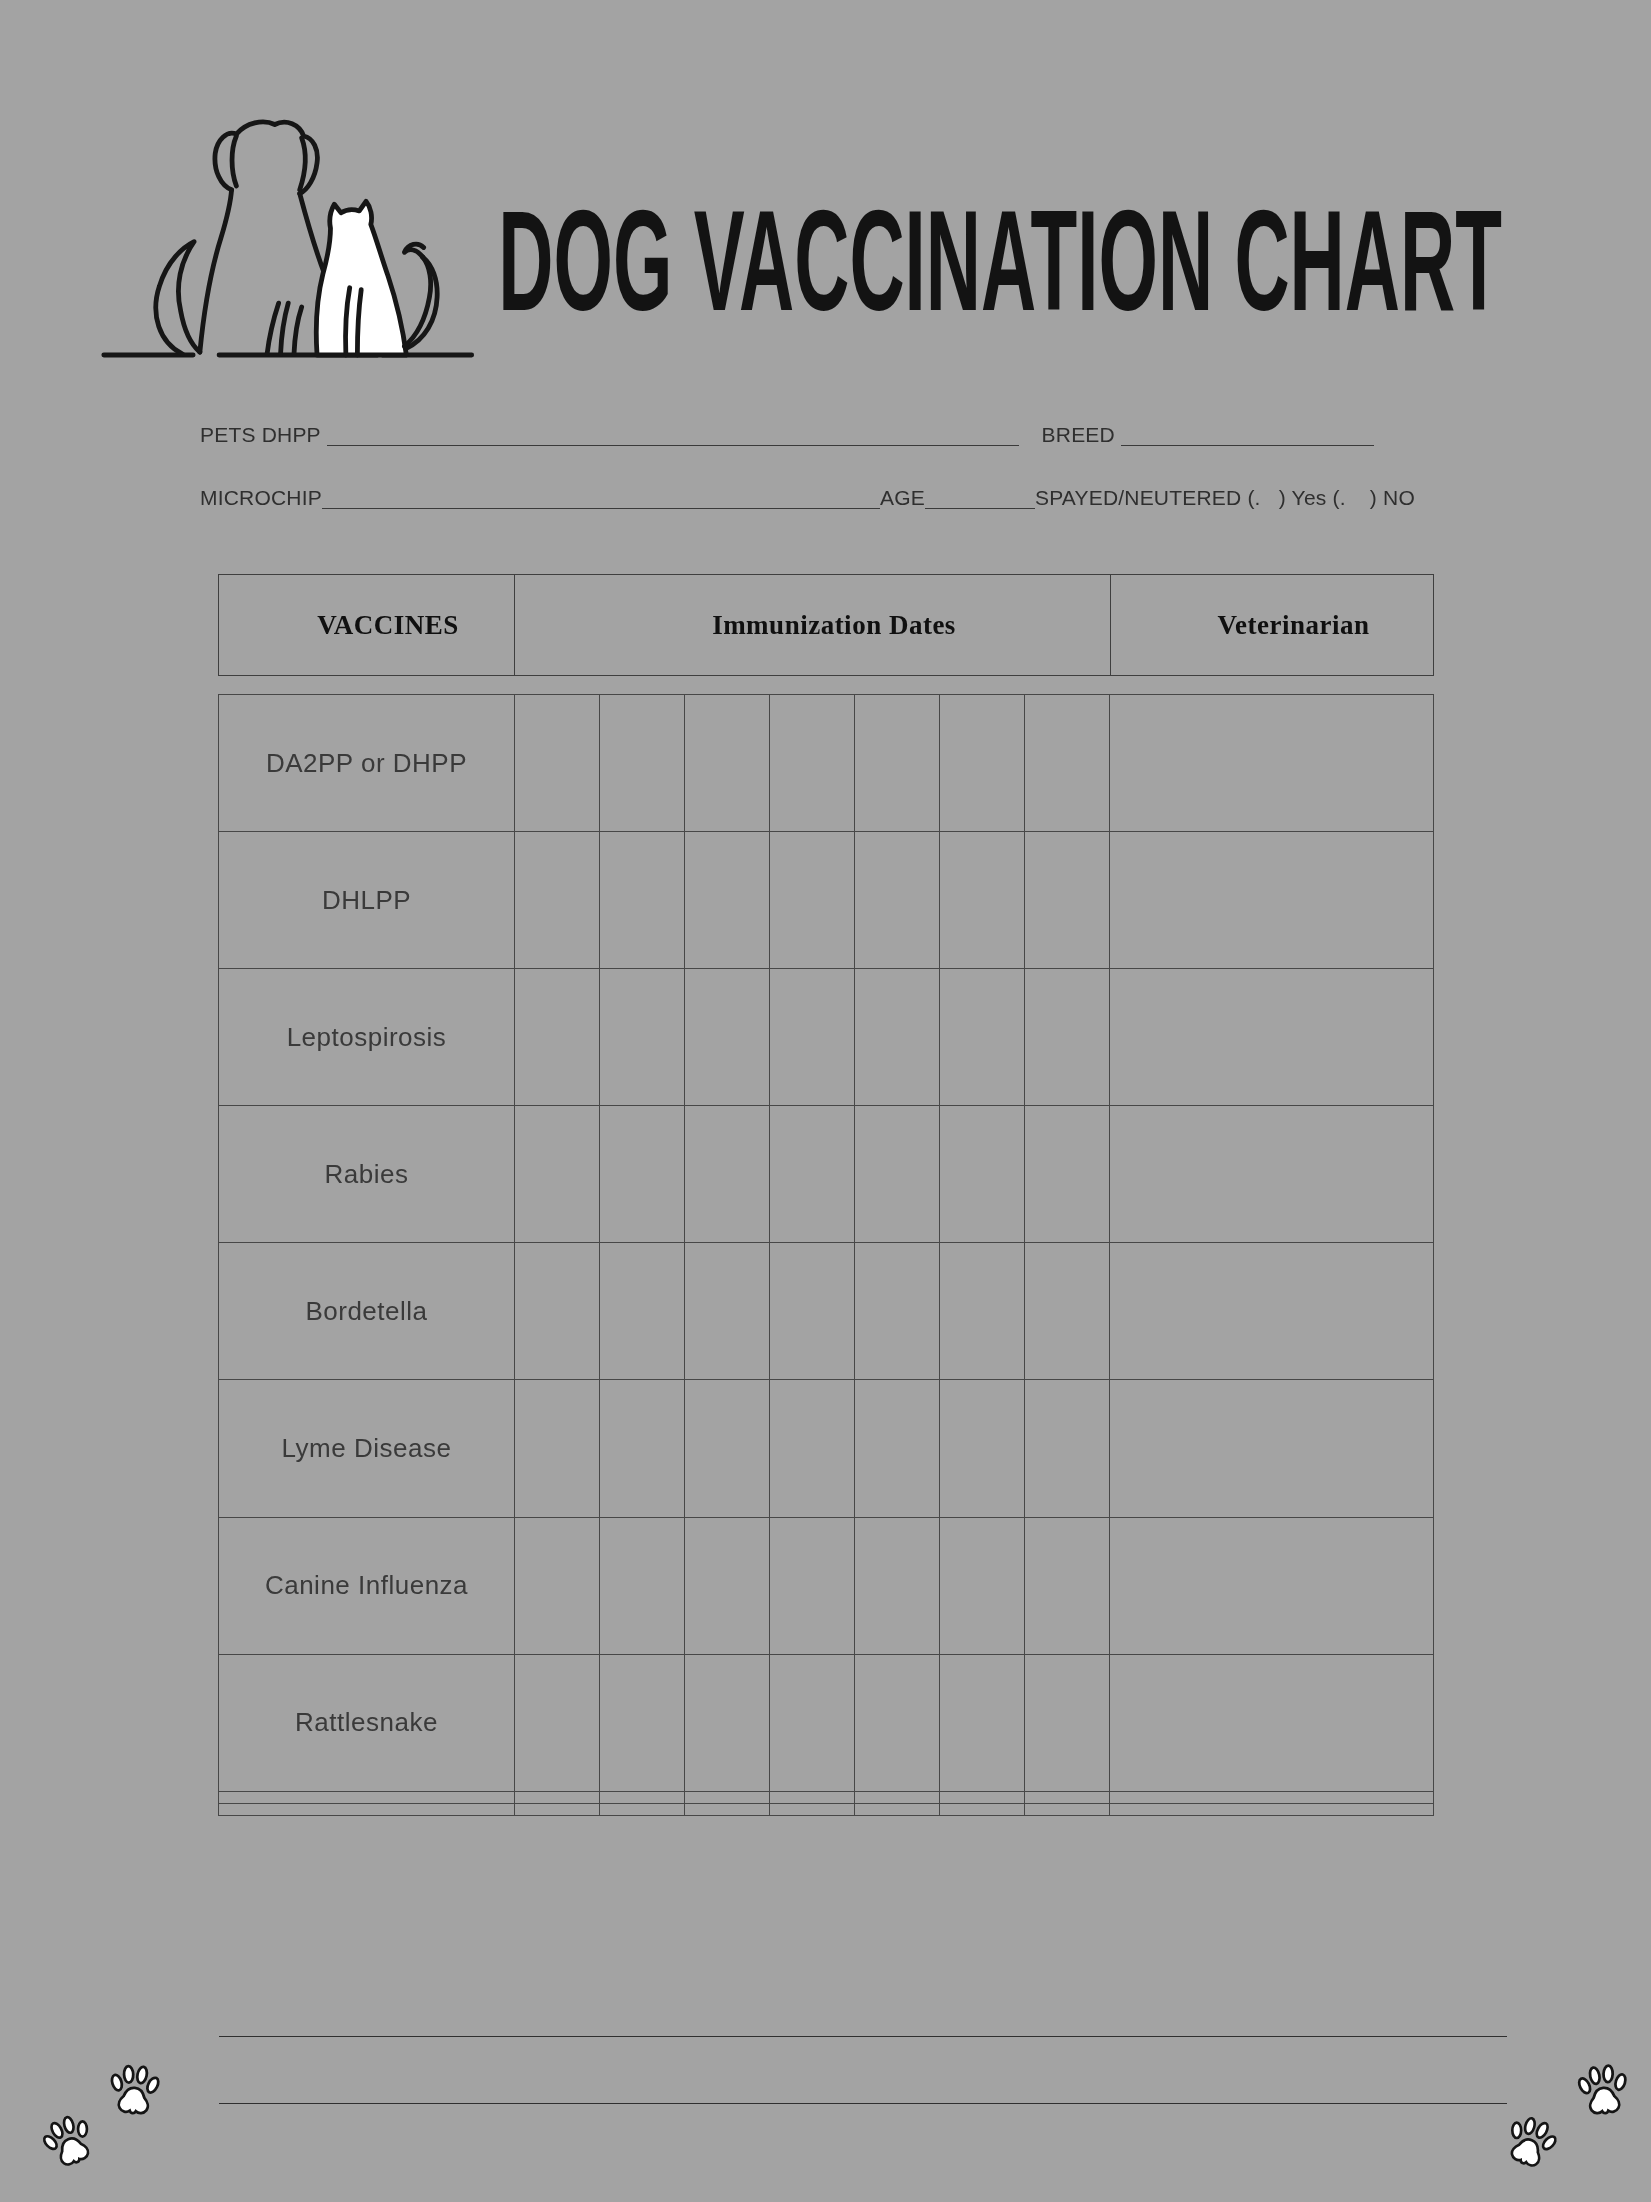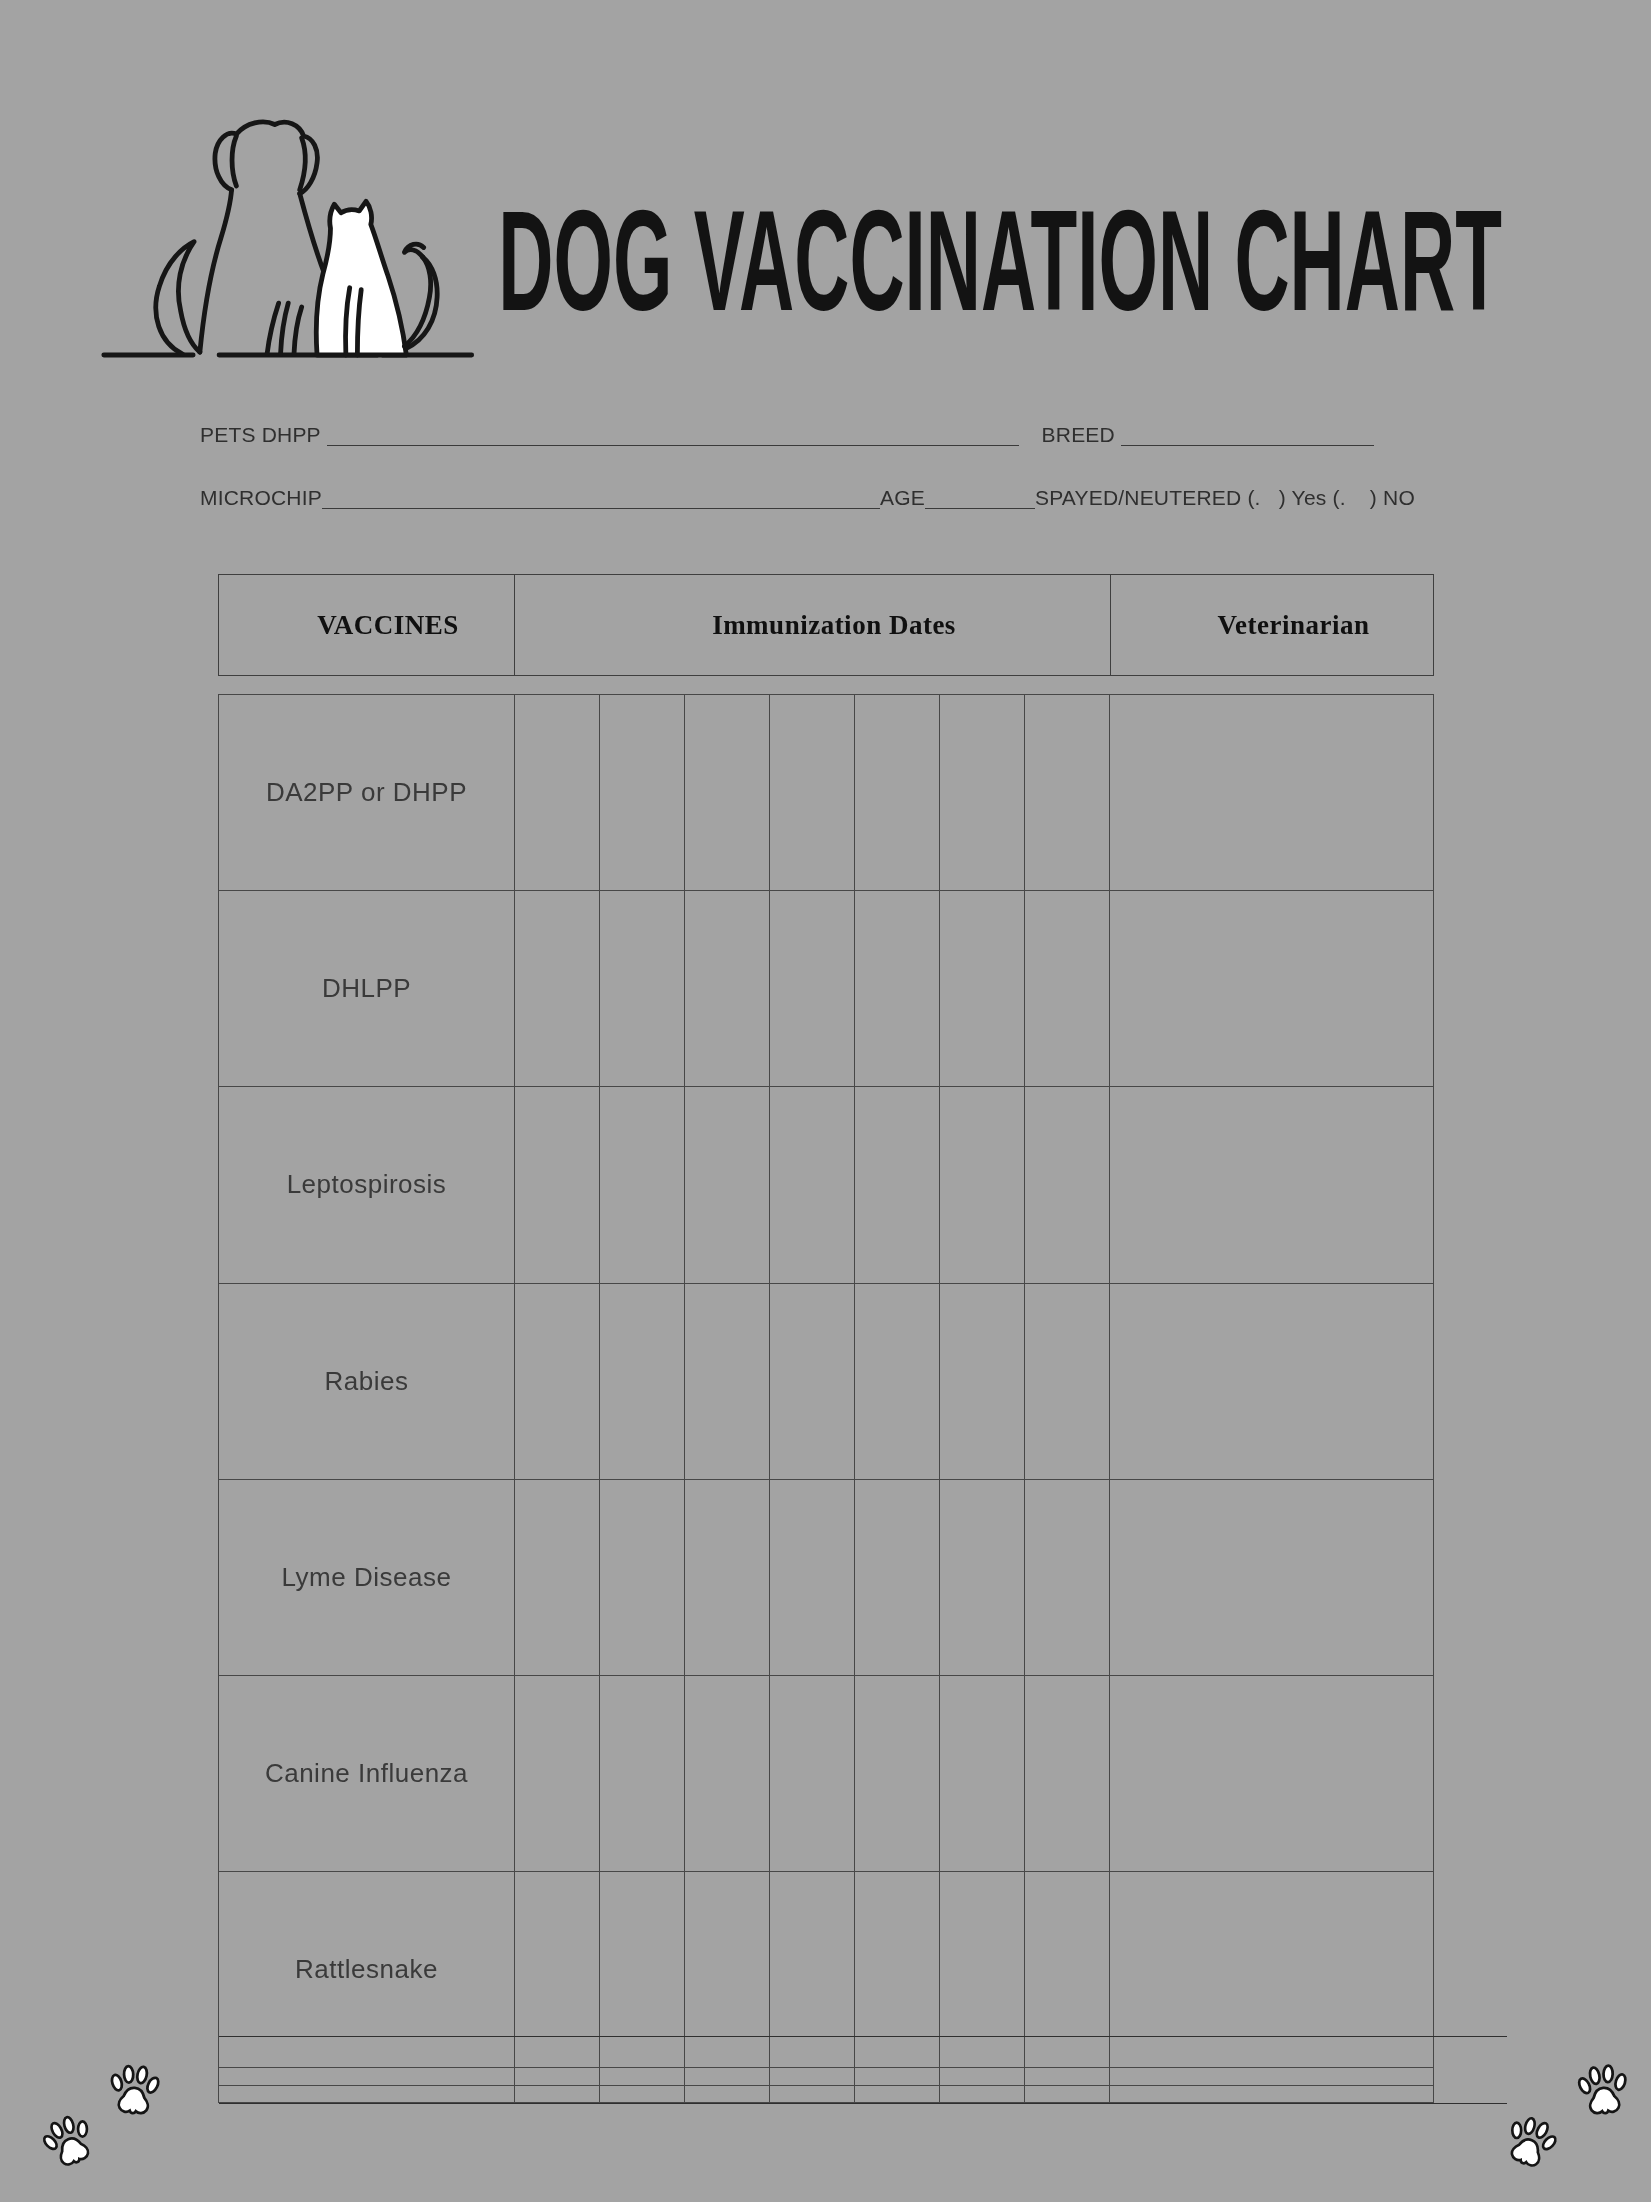--- a/index.html
+++ b/index.html
@@ -137,21 +137,21 @@
       </colgroup>
     <tbody>
         <tr style="height:101px">
       <td>VACCINES</td>
       <td>Immunization Dates</td>
       <td>Veterinarian</td>
     </tr>
   </tbody>
     </table>
 
-  <table class="abs body-table" style="height:1409px">
+  <table class="abs body-table" style="height:1122px">
     <colgroup id="body-cols">
         <col style="width: 296px;">
         <col style="width: 85px;">
         <col style="width: 85px;">
         <col style="width: 85px;">
         <col style="width: 85px;">
         <col style="width: 85px;">
         <col style="width: 85px;">
         <col style="width: 85px;">
         <col style="width: 324px;">
@@ -185,20 +185,31 @@
           <td></td>
           <td></td>
           <td></td>
           <td></td>
           <td></td>
           <td></td>
           <td></td>
         </tr>
         <tr>
           <td class="vaccine-cell">Rabies</td>
+          <td></td>
+          <td></td>
+          <td></td>
+          <td></td>
+          <td></td>
+          <td></td>
+          <td></td>
+          <td></td>
+        </tr>
+        <tr>
+          <td class="vaccine-cell">Bordetella</td>
           <td></td>
           <td></td>
           <td></td>
           <td></td>
           <td></td>
           <td></td>
           <td></td>
           <td></td>
         </tr>
         <tr>

